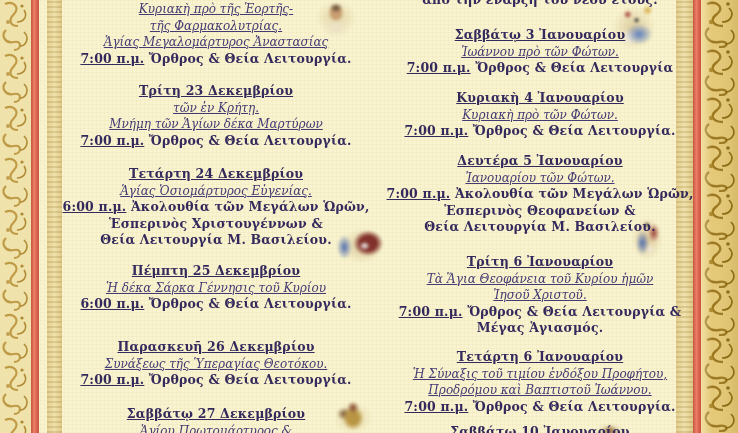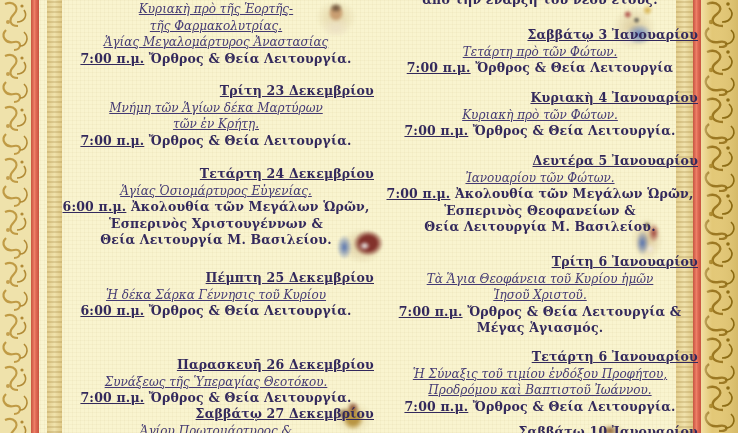--- a/index.html
+++ b/index.html
@@ -27,21 +27,21 @@
       linear-gradient(90deg,#e2cd8d,#f0e2ac 50%,#dfc987);}
   .band-left{left:47px; width:15px;}
   .band-right{left:676px; width:17px;}
 
   .col{position:absolute; top:0; bottom:0; z-index:4;}
   .col-left{left:58px; width:316px;}
   .col-right{left:382px; width:316px;}
   .entry{position:absolute; left:0; right:0; text-align:center;}
   .heading{
     font-weight:bold; font-size:12.5px; line-height:16.5px; letter-spacing:.2px;
-    color:#33295c; text-decoration:underline; text-decoration-thickness:1px;text-align:right;
+    color:#33295c; text-decoration:underline; text-decoration-thickness:1px;
   }
   .feast{
     font-style:italic; font-size:12px; line-height:16.5px;
     color:#443a74; text-decoration:underline; text-decoration-thickness:1px;
   }
   .service{
     font-weight:bold; font-size:12.5px; line-height:16.5px; letter-spacing:.2px;
     color:#33295c;
   }
   .service .time{text-decoration:underline; text-decoration-thickness:1px;}
@@ -141,61 +141,61 @@
 
     <div class="entry" style="top:1px">
       <div class="feast">Κυριακὴ πρὸ τῆς Ἑορτῆς-</div>
       <div class="feast">τῆς Φαρμακολυτρίας.</div>
       <div class="feast">Ἁγίας Μεγαλομάρτυρος Ἀναστασίας</div>
       <div class="service"><span class="time">7:00 π.μ.</span> <span>Ὄρθρος &amp; Θεία Λειτουργία.</span></div>
     </div>
 
     <div class="entry" style="top:83px">
       <div class="heading">Τρίτη 23 Δεκεμβρίου</div>
+      <div class="feast">τῶν ἐν Κρήτῃ.</div>
       <div class="feast">Μνήμη τῶν Ἁγίων δέκα Μαρτύρων</div>
-      <div class="feast">τῶν ἐν Κρήτῃ.</div>
       <div class="service"><span class="time">7:00 π.μ.</span> <span>Ὄρθρος &amp; Θεία Λειτουργία.</span></div>
     </div>
 
     <div class="entry" style="top:166px">
       <div class="heading">Τετάρτη 24 Δεκεμβρίου</div>
       <div class="feast">Ἁγίας Ὁσιομάρτυρος Εὐγενίας.</div>
       <div class="service"><span class="time">6:00 π.μ.</span> <span>Ἀκολουθία τῶν Μεγάλων Ὡρῶν,</span></div>
       <div class="service">Ἑσπερινὸς Χριστουγέννων &amp;</div>
       <div class="service">Θεία Λειτουργία Μ. Βασιλείου.</div>
     </div>
 
-    <div class="entry" style="top:270px">
+    <div class="entry" style="top:263px">
       <div class="heading">Πέμπτη 25 Δεκεμβρίου</div>
       <div class="feast">Ἡ δέκα Σάρκα Γέννησις τοῦ Κυρίου</div>
       <div class="service"><span class="time">6:00 π.μ.</span> <span>Ὄρθρος &amp; Θεία Λειτουργία.</span></div>
     </div>
 
-    <div class="entry" style="top:357px">
+    <div class="entry" style="top:339px">
       <div class="heading">Παρασκευῆ 26 Δεκεμβρίου</div>
       <div class="feast">Συνάξεως τῆς Ὑπεραγίας Θεοτόκου.</div>
       <div class="service"><span class="time">7:00 π.μ.</span> <span>Ὄρθρος &amp; Θεία Λειτουργία.</span></div>
     </div>
 
     <div class="entry" style="top:406px">
       <div class="heading">Σαββάτῳ 27 Δεκεμβρίου</div>
       <div class="feast">Ἁγίου Πρωτομάρτυρος &amp;</div>
     </div>
 
   </div>
 
   <div class="col col-right">
 
     <div class="entry" style="top:-8px">
       <div class="service">ἀπὸ τὴν ἔναρξη τοῦ νέου ἔτους.</div>
     </div>
 
     <div class="entry" style="top:27px">
       <div class="heading">Σαββάτῳ 3 Ἰανουαρίου</div>
-      <div class="feast">Τετάρτη πρὸ τῶν Φώτων.</div>
+      <div class="feast">Ἰωάννου πρὸ τῶν Φώτων.</div>
       <div class="service"><span class="time">7:00 π.μ.</span> <span>Ὄρθρος &amp; Θεία Λειτουργία</span></div>
     </div>
 
     <div class="entry" style="top:90px">
       <div class="heading">Κυριακὴ 4 Ἰανουαρίου</div>
       <div class="feast">Κυριακὴ πρὸ τῶν Φώτων.</div>
       <div class="service"><span class="time">7:00 π.μ.</span> <span>Ὄρθρος &amp; Θεία Λειτουργία.</span></div>
     </div>
 
     <div class="entry" style="top:153px">

